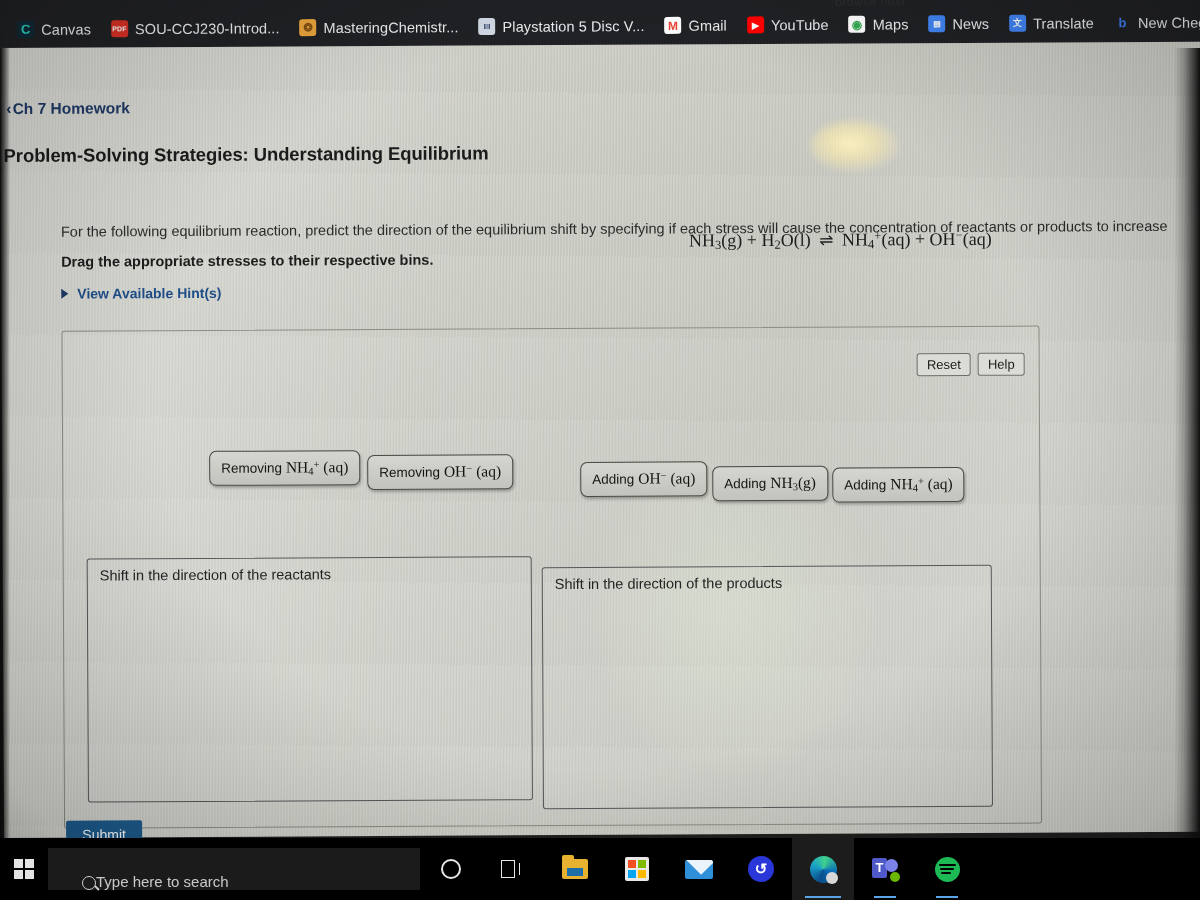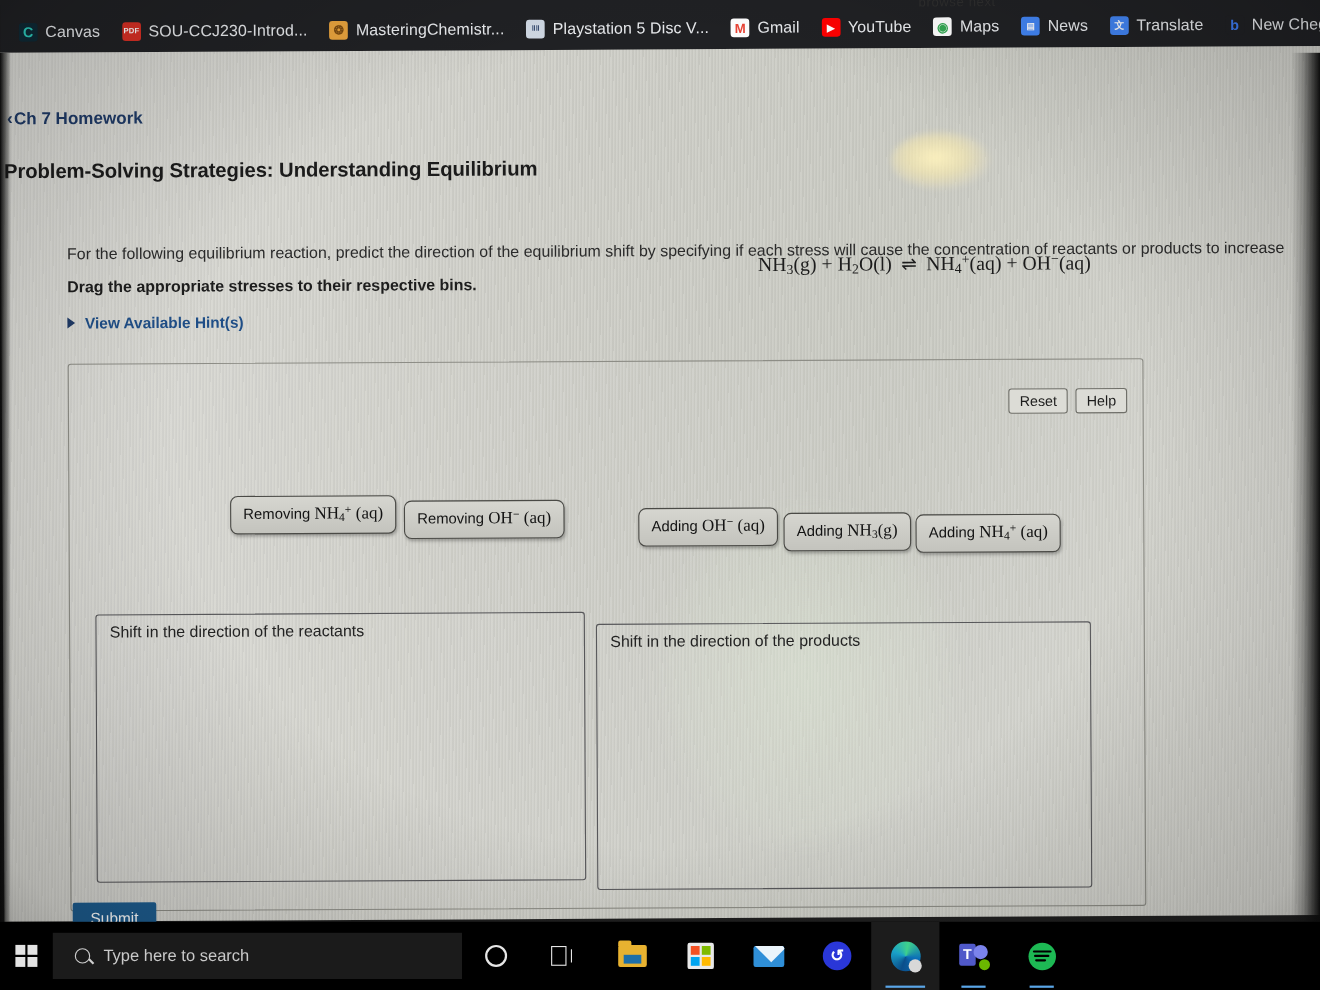--- a/index.html
+++ b/index.html
@@ -263,23 +263,22 @@
     display: grid;
     grid-template-columns: 9px 9px;
     grid-template-rows: 9px 9px;
     gap: 2px;
   }
   .winsq i { background: #e3e3e3; display: block; }
 
   #search-box {
     width: 372px; height: 42px;
     background: #1b1b1b;
-    display: flex; align-items: center;
-    gap: 12px;
-    padding-left: 20px;
+    display: flex; align-items: flex-end;
+    padding-left: 34px;
     cursor: text;
   }
   #search-box .mag {
     width: 14px; height: 14px;
     border: 1.7px solid #cfcfcf; border-radius: 50%;
     position: relative;
   }
   #search-box .mag::after {
     content: ''; position: absolute;
     width: 6px; height: 1.7px; background: #cfcfcf;

